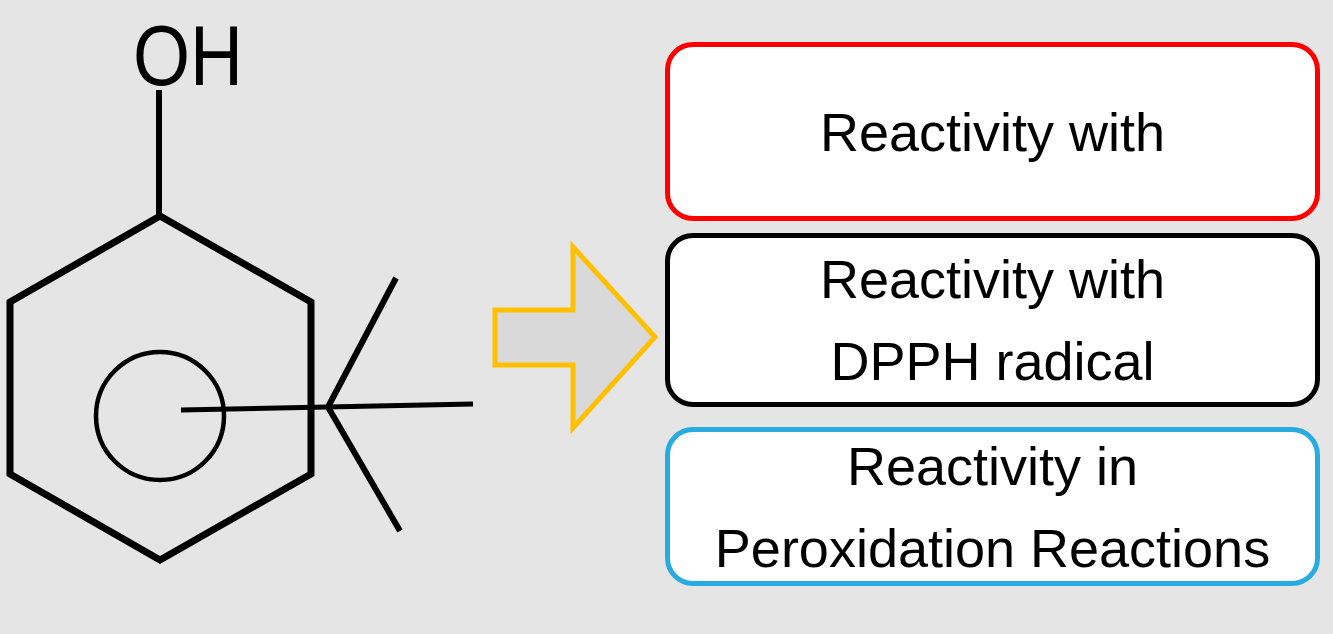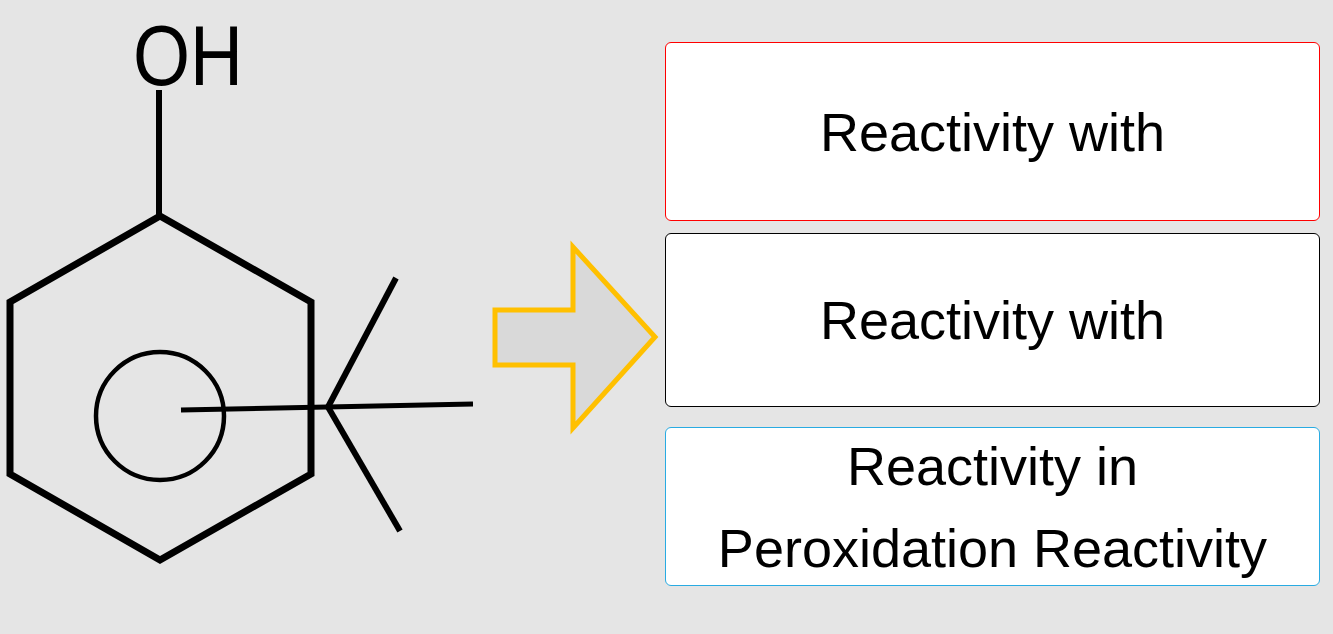--- a/index.html
+++ b/index.html
@@ -20,22 +20,22 @@
     left: 0;
     top: 0;
     width: 1333px;
     height: 634px;
   }
   .reactivity-box {
     position: absolute;
     left: 665px;
     width: 655px;
     box-sizing: border-box;
-    border: 1px solid #15803d;
-    border-radius: 6px;
+    border: 5px solid #15803d;
+    border-radius: 28px;
     background: #ffffff;
     display: flex;
     flex-direction: column;
     align-items: center;
     justify-content: center;
     text-align: center;
   }
   .reactivity-box .box-line {
     font-size: 54px;
     line-height: 82px;
@@ -79,20 +79,21 @@
 
     <polygon points="495,310 573,310 573,247 655,337 573,428 573,365 495,365" stroke-width="5" stroke-linejoin="miter" style="fill: rgb(217, 217, 217); stroke: rgb(255, 192, 0);"></polygon>
   </svg>
 
   <div id="box-superoxide" class="reactivity-box" style="border-color: rgb(255, 0, 0);">
     <div class="box-line">Reactivity with</div>
   </div>
 
   <div id="box-dpph" class="reactivity-box" style="border-color: rgb(0, 0, 0);">
     <div class="box-line">Reactivity with</div>
+    <div class="box-line">DPPH radical</div>
   </div>
 
   <div id="box-peroxidation" class="reactivity-box" style="border-color: rgb(41, 171, 226);">
     <div class="box-line">Reactivity in</div>
-    <div class="box-line">Peroxidation Reactivity</div>
+    <div class="box-line">Peroxidation Reactions</div>
   </div>
 
 </div>
 
 </body></html>

